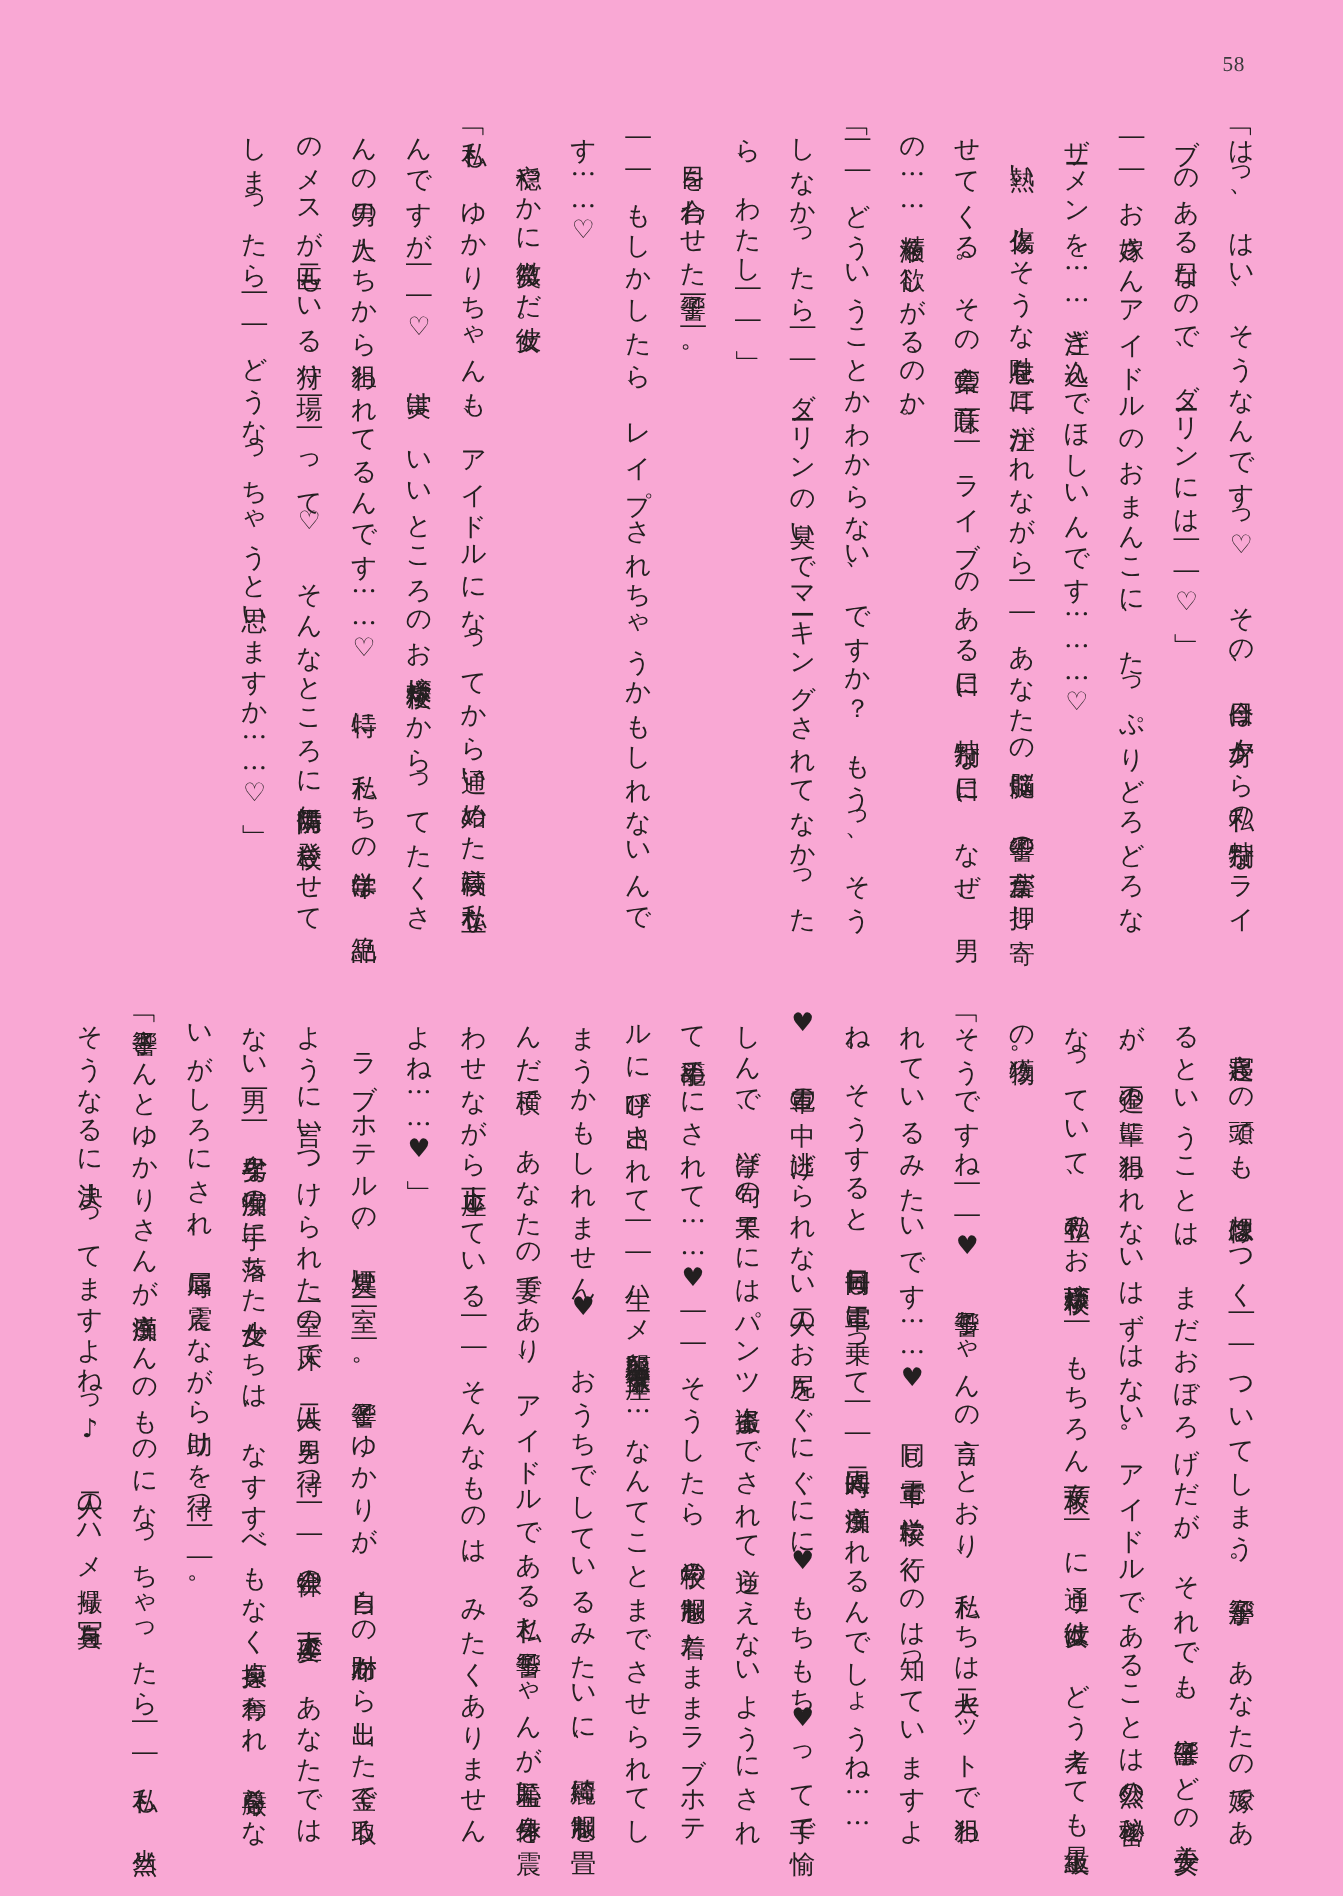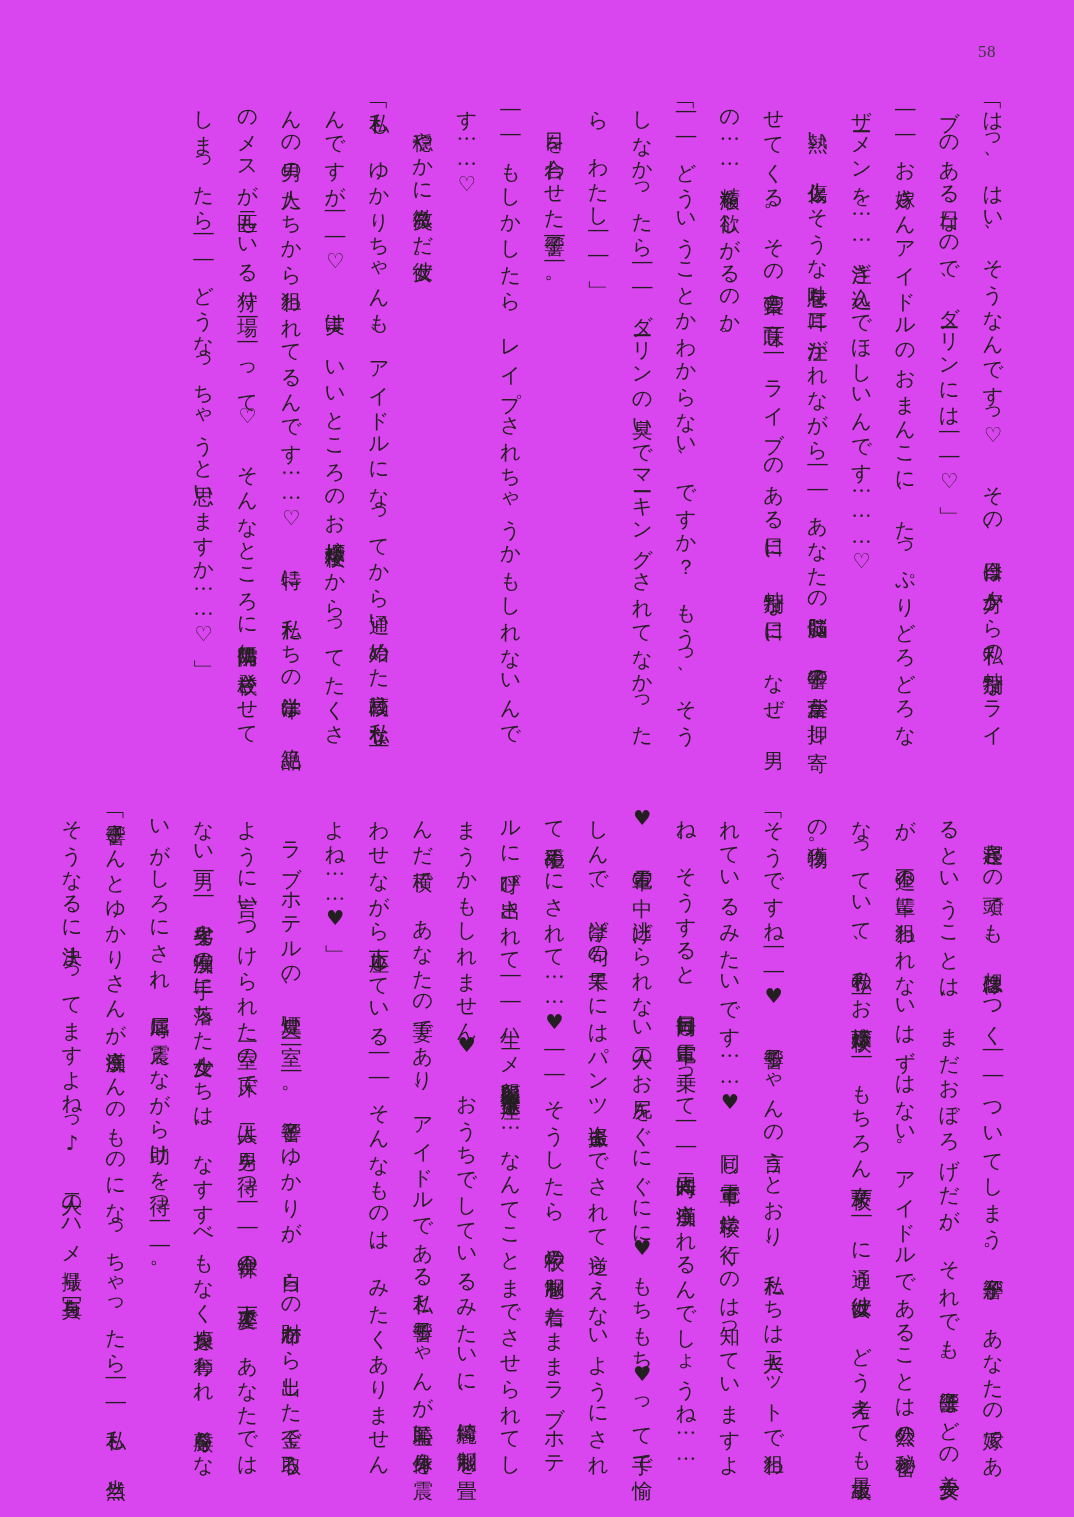--- a/index.html
+++ b/index.html
@@ -10,21 +10,21 @@
   }
   body {
     font-family: "Liberation Serif", "DejaVu Serif", serif;
     color: #231f20;
   }
 
   .page {
     position: relative;
     width: 1074px;
     height: 1517px;
-    background: #d946ef;
+    background: #f9a8d4;
     overflow: hidden;
     box-sizing: border-box;
   }
 
   
   .page-number {
     position: absolute;
     top: 42px;
     right: 78px;
     font-size: 17px;

